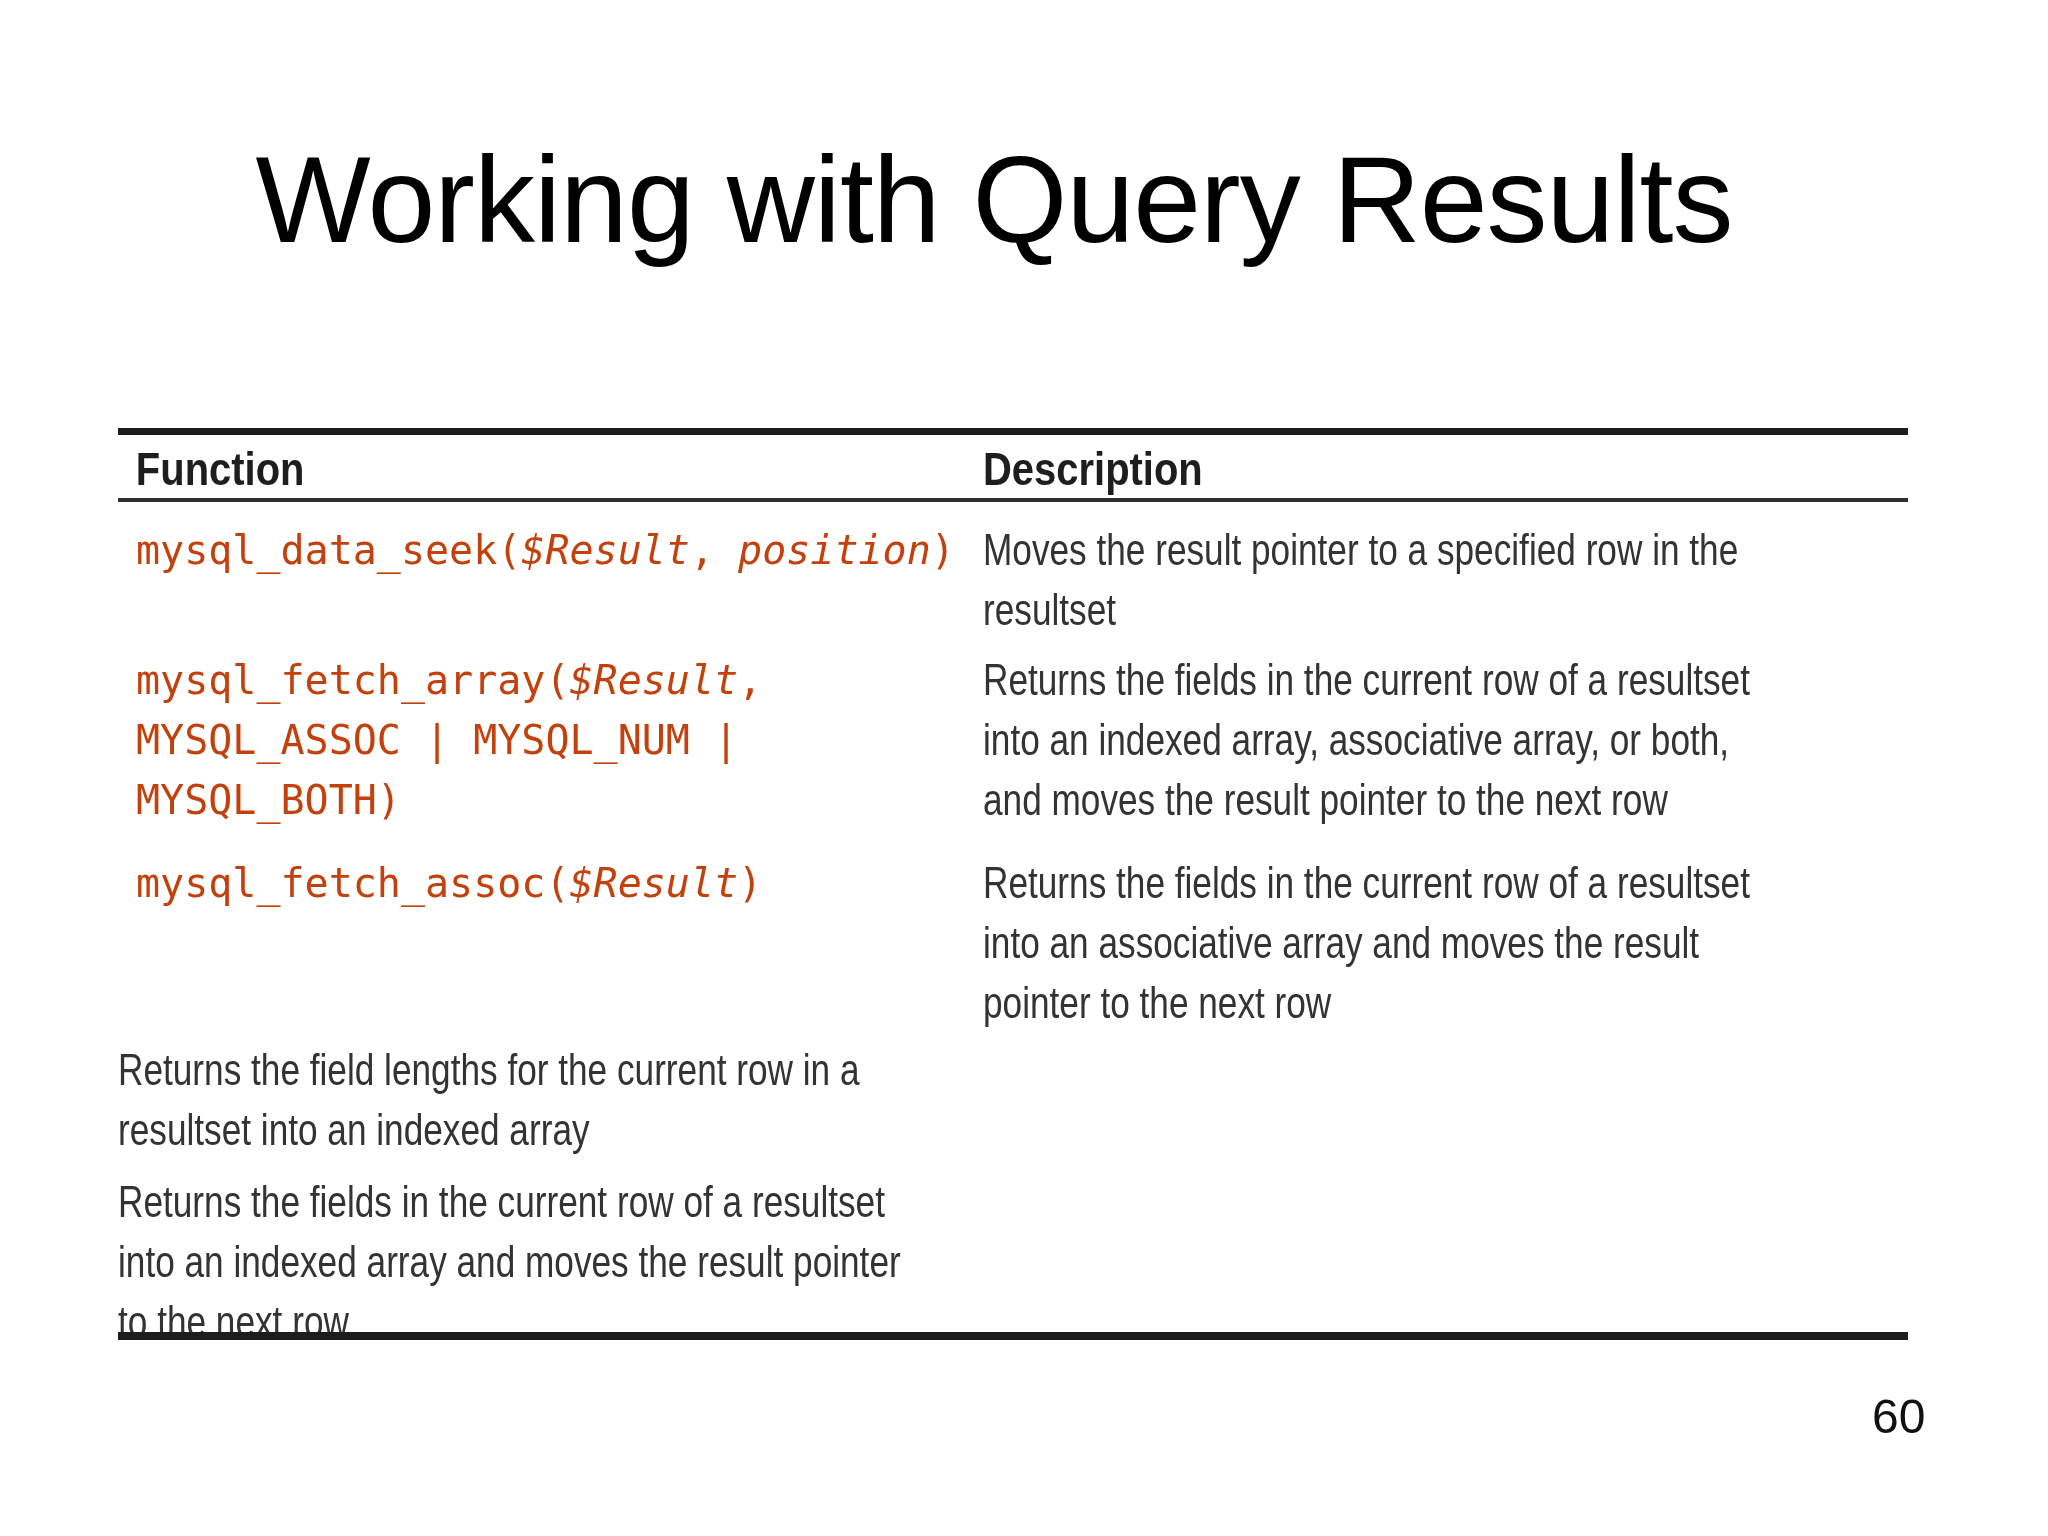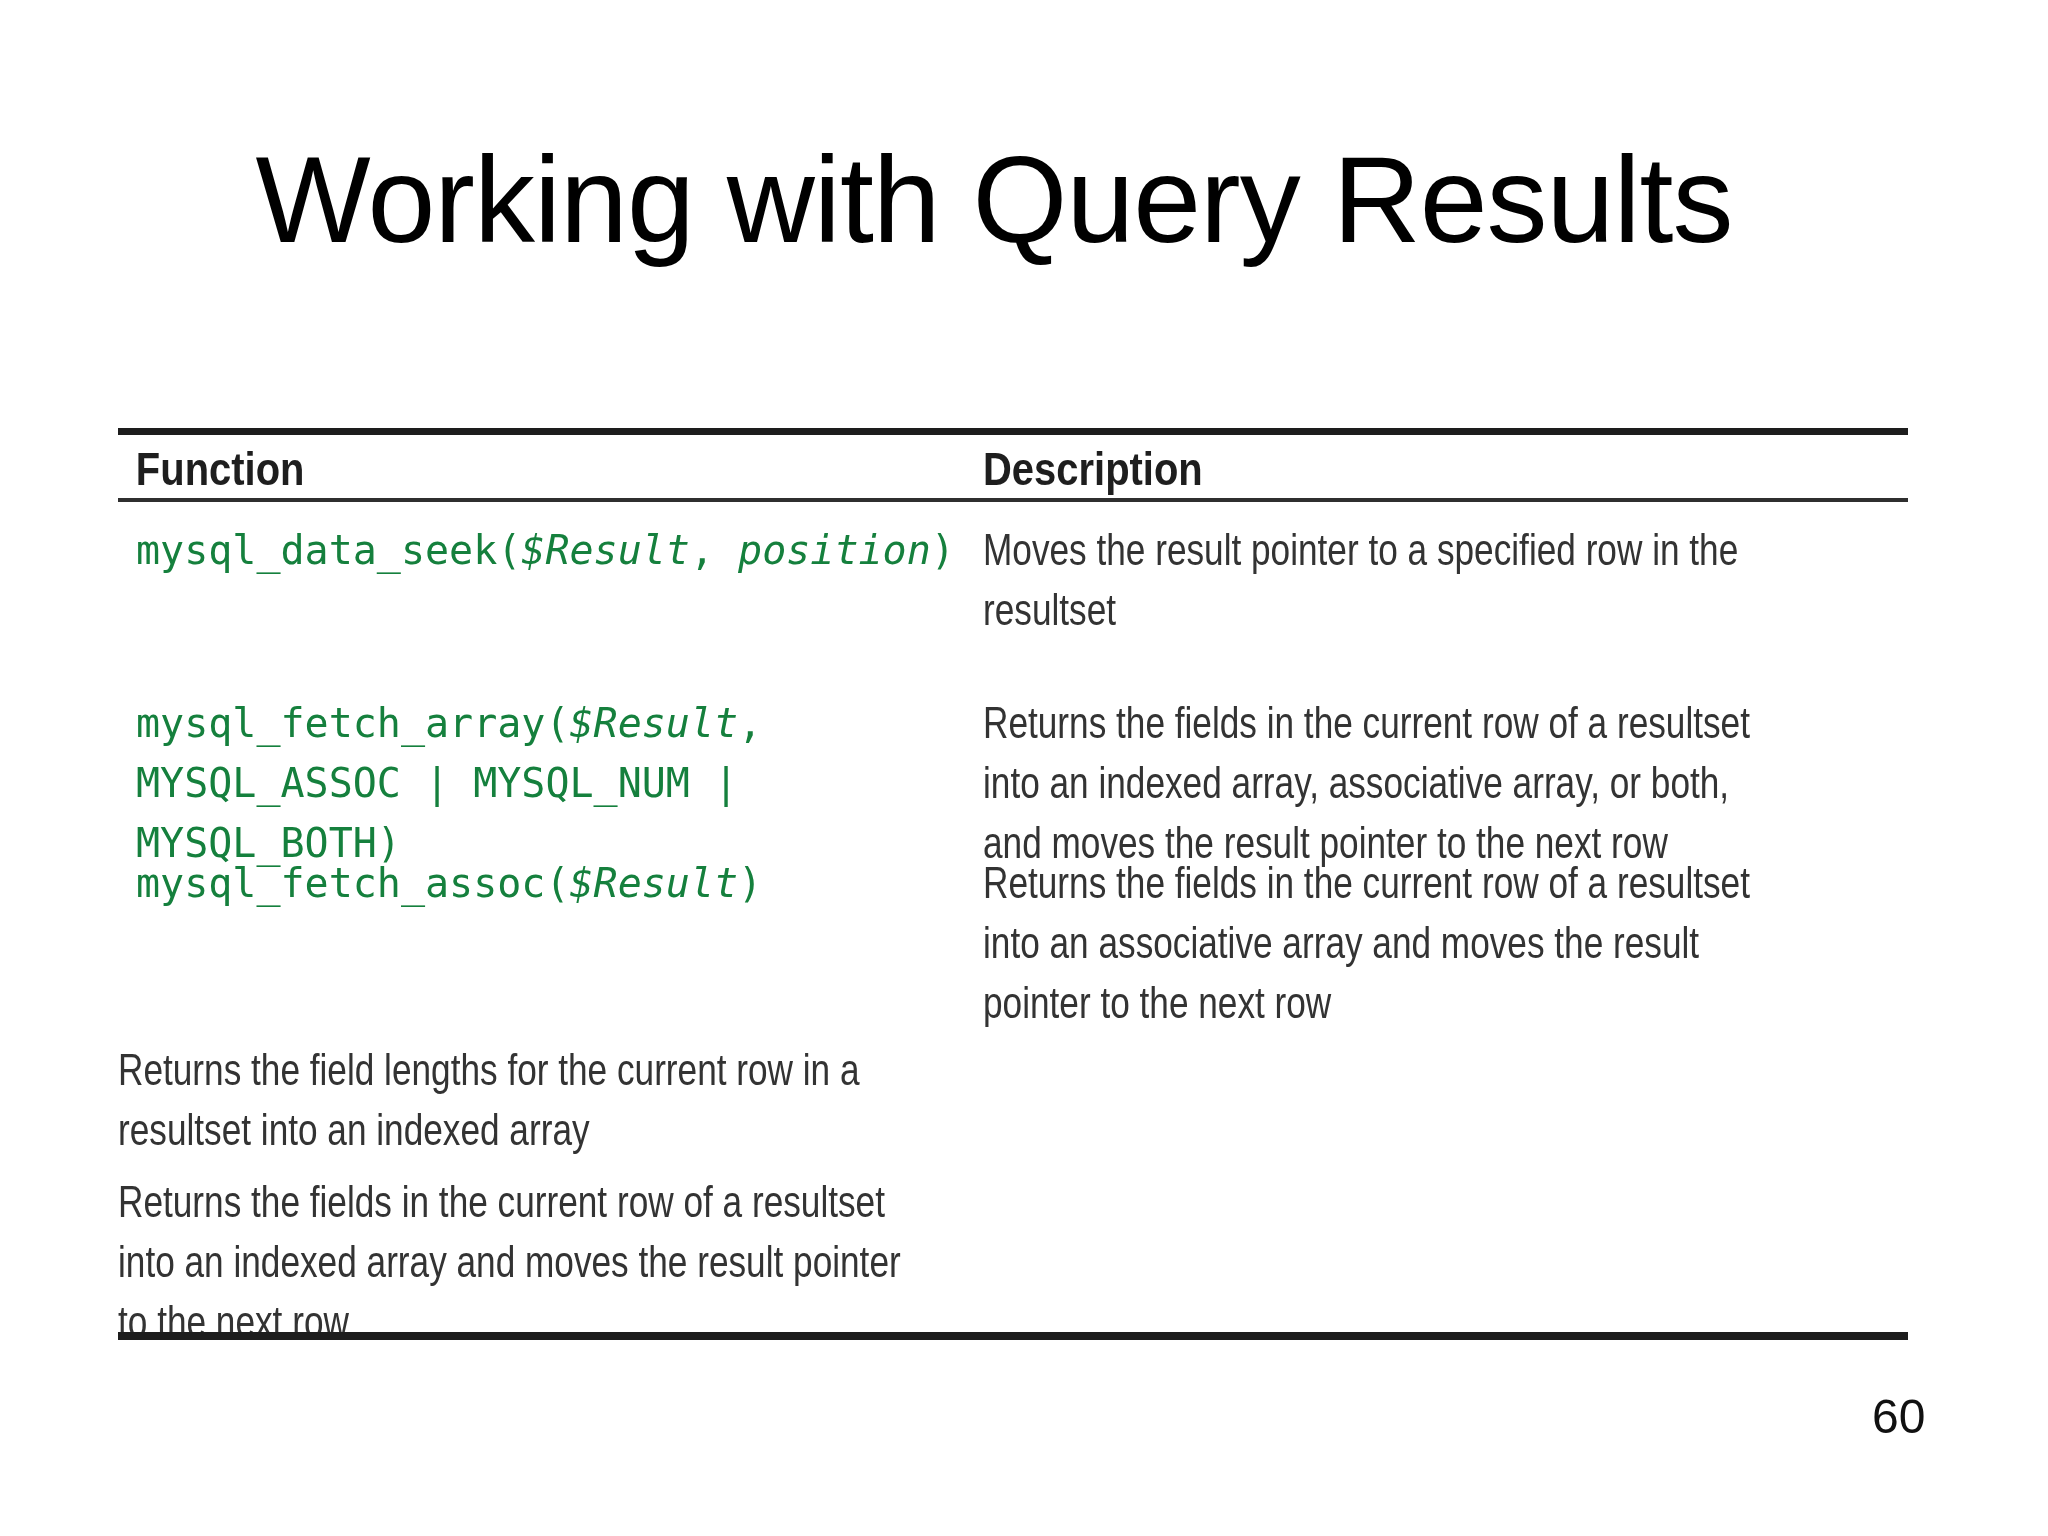--- a/index.html
+++ b/index.html
@@ -47,30 +47,30 @@
     white-space: nowrap;
   }
   .th-function { padding-left: 21px; }
 
   .tbody { position: absolute; inset: 0; }
   .trow {
     position: absolute; left: 0; width: 100%;
     display: grid; grid-template-columns: 865px 1fr;
   }
   .trow:nth-child(1) { top: 92px; }
-  .trow:nth-child(2) { top: 222px; margin-top: 43px; }
+  .trow:nth-child(2) { top: 222px; }
   .trow:nth-child(3) { top: 425px; }
   .trow:nth-child(4) { top: 612px; }
   .trow:nth-child(5) { top: 744px; }
 
   .function-cell {
     font-family: "DejaVu Sans Mono", monospace;
     font-size: 40px;
     line-height: 60px;
-    color: #15803d;
+    color: #c2410c;
     white-space: pre-line;
     padding-left: 18px;
   }
   .function-cell .ital { font-style: italic; }
 
   .description-cell {
     font-size: 44px;
     line-height: 60px;
     color: #333333;
     white-space: pre-line;

